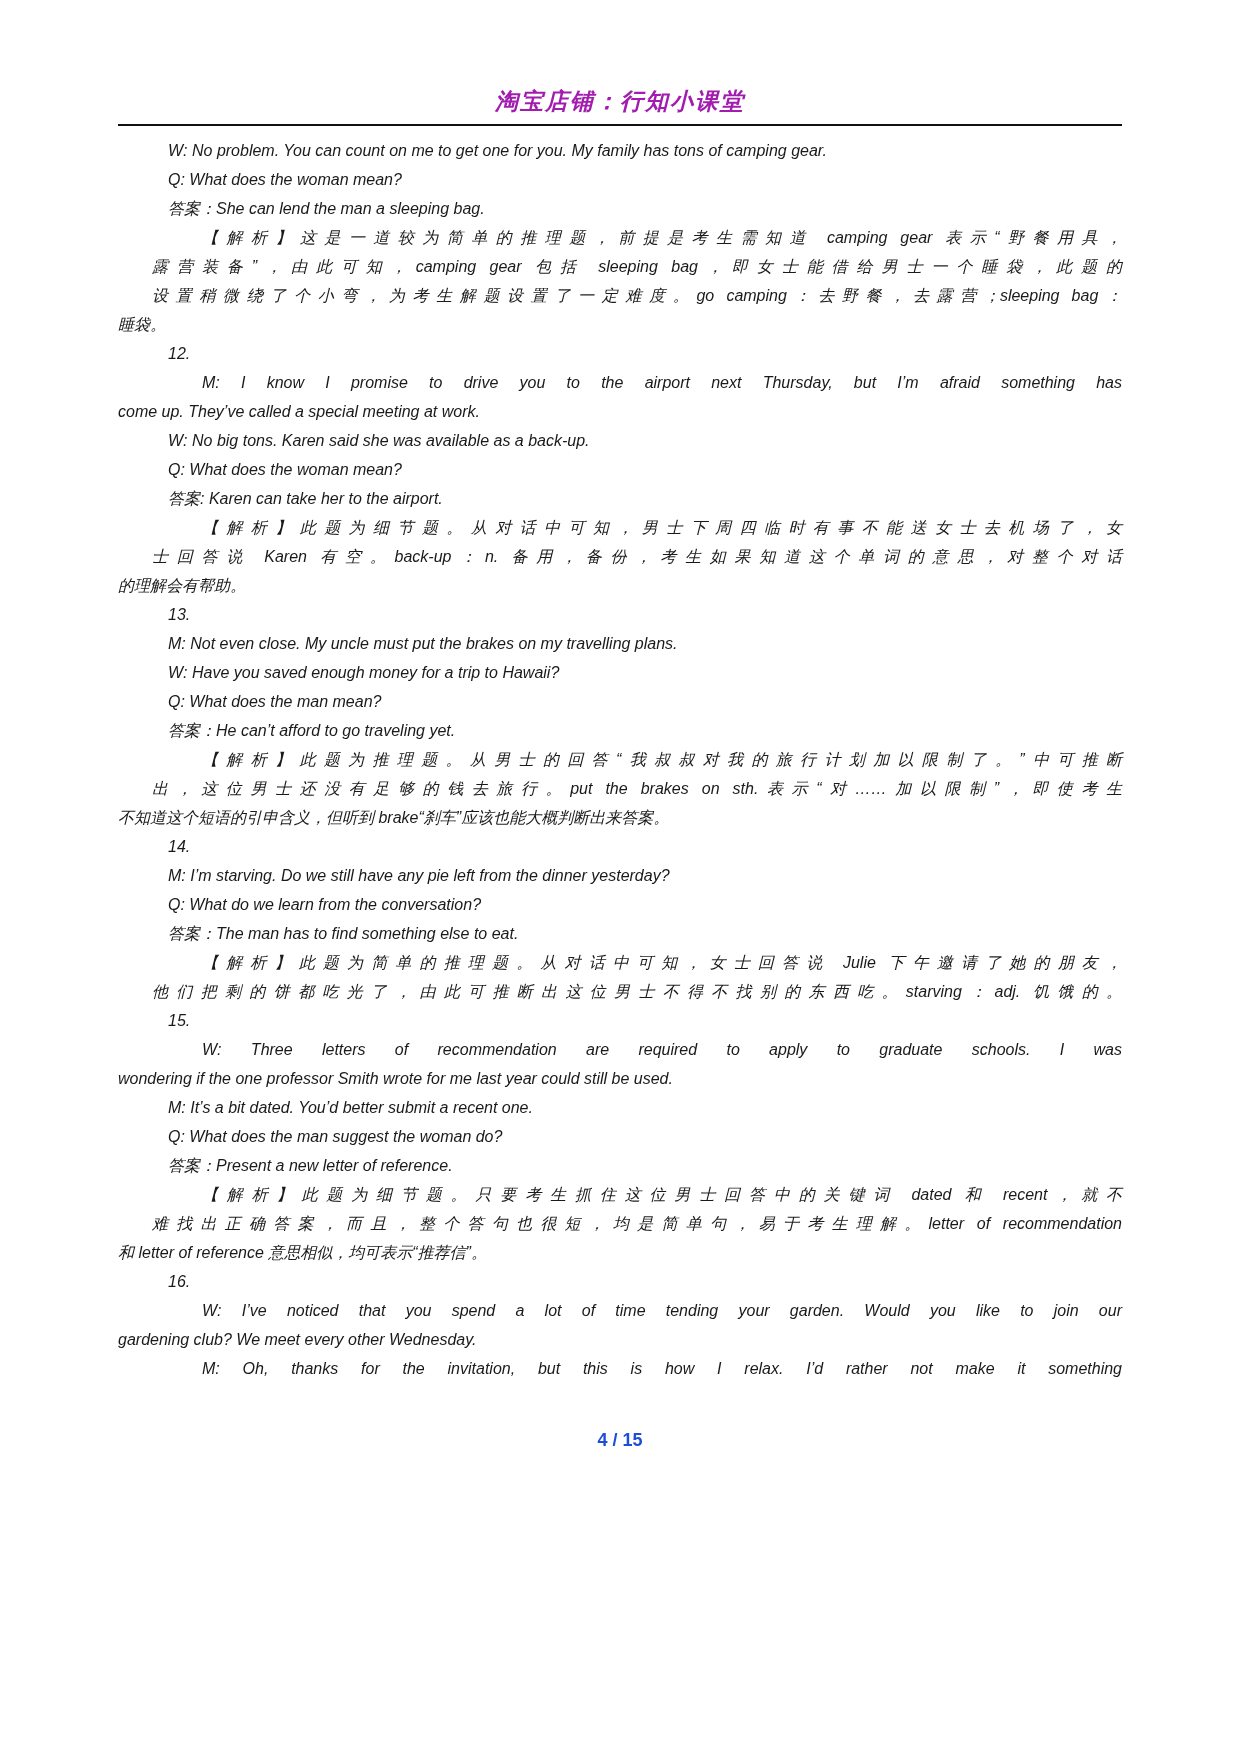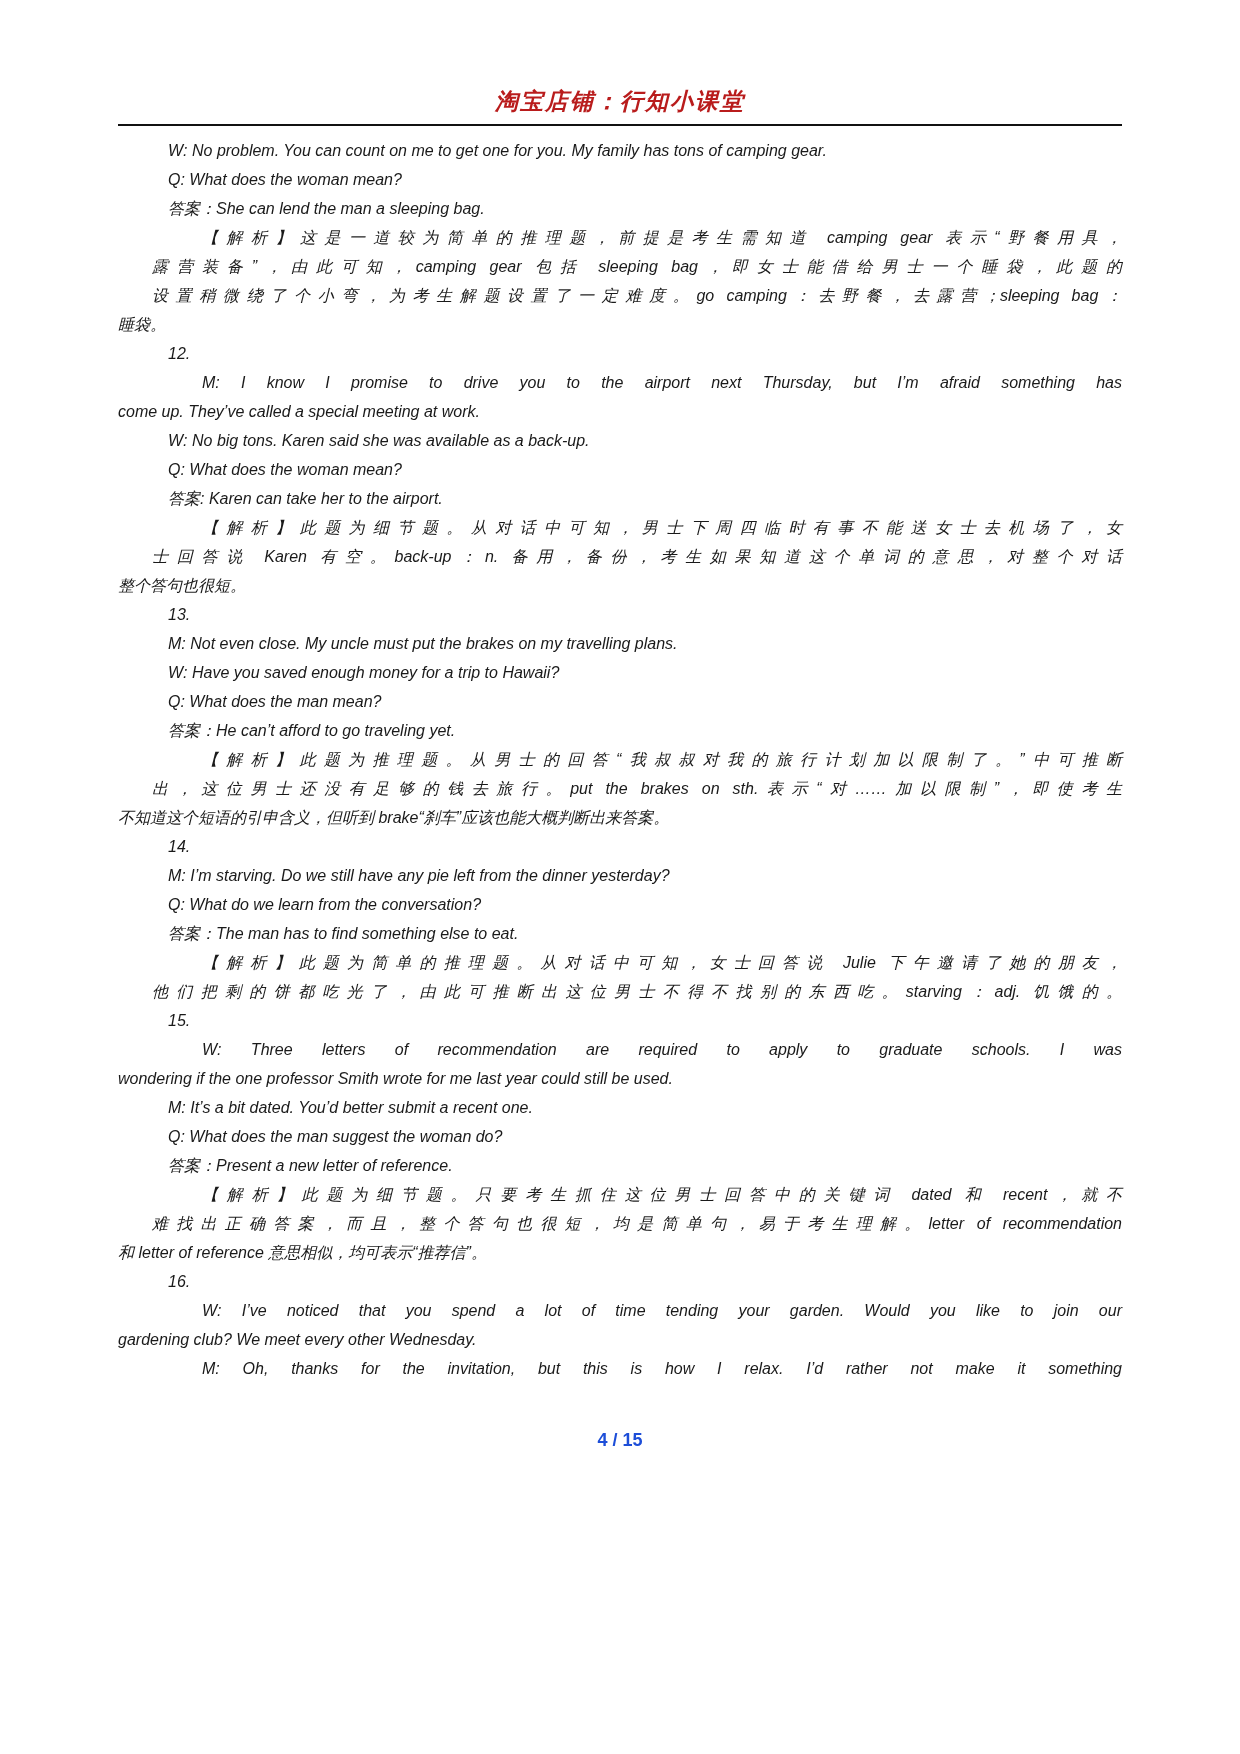--- a/index.html
+++ b/index.html
@@ -1,20 +1,20 @@
 <!DOCTYPE html>
 <html><head>
 <meta charset="utf-8">
 <style>
   html, body { margin: 0; padding: 0; background: #ffffff; }
   body { width: 1240px; height: 1754px; position: relative; overflow: hidden;
          font-family: "Liberation Sans", "DejaVu Sans", sans-serif; color: #1a1a1a; }
   .page { position: absolute; left: 0; top: 0; width: 1240px; height: 1754px; }
   .header { position: absolute; left: 0; right: 0; top: 86px; text-align: center;
-            font-size: 23px; font-weight: bold; font-style: italic; letter-spacing: 2px; color: #b91c1c; }
+            font-size: 23px; font-weight: bold; font-style: italic; letter-spacing: 2px; color: #a21caf; }
   .rule { position: absolute; left: 118px; width: 1004px; top: 124px; height: 2px; background: #111; }
   .body { position: absolute; left: 118px; width: 1004px; top: 136px; }
   .line { height: 29px; line-height: 29px; font-size: 16px; white-space: nowrap; overflow: visible; font-style: italic; }
   .ind { padding-left: 50px; }
   .just { text-align: justify; text-align-last: justify; white-space: normal; margin-left: 34px; }
   .footer { position: absolute; left: 0; right: 0; top: 1430px; text-align: center;
             font-size: 18px; font-weight: bold; color: #1d4ed8; }
 </style>
 </head>
 <body>
@@ -32,21 +32,21 @@
       <div class="line just">设置稍微绕了个小弯，为考生解题设置了一定难度。go camping：去野餐，去露营；sleeping bag：</div>
       <div class="line">睡袋。</div>
       <div class="line ind">12.</div>
       <div class="line ind just"> M: I know I promise to drive you to the airport next Thursday, but I’m afraid something has</div>
       <div class="line">come up. They’ve called a special meeting at work.</div>
       <div class="line ind">W: No big tons. Karen said she was available as a back-up.</div>
       <div class="line ind">Q: What does the woman mean?</div>
       <div class="line ind">答案: Karen can take her to the airport.</div>
       <div class="line ind just">【解析】此题为细节题。从对话中可知，男士下周四临时有事不能送女士去机场了，女</div>
       <div class="line just">士回答说 Karen 有空。back-up：n. 备用，备份，考生如果知道这个单词的意思，对整个对话</div>
-      <div class="line">整个答句也很短。</div>
+      <div class="line">的理解会有帮助。</div>
       <div class="line ind">13.</div>
       <div class="line ind">M: Not even close. My uncle must put the brakes on my travelling plans.</div>
       <div class="line ind">W: Have you saved enough money for a trip to Hawaii?</div>
       <div class="line ind">Q: What does the man mean?</div>
       <div class="line ind">答案：He can’t afford to go traveling yet.</div>
       <div class="line ind just">【解析】此题为推理题。从男士的回答“我叔叔对我的旅行计划加以限制了。”中可推断</div>
       <div class="line just">出，这位男士还没有足够的钱去旅行。put the brakes on sth.表示“对……加以限制”，即使考生</div>
       <div class="line">不知道这个短语的引申含义，但听到 brake“刹车”应该也能大概判断出来答案。</div>
       <div class="line ind">14.</div>
       <div class="line ind">M: I’m starving. Do we still have any pie left from the dinner yesterday?</div>

